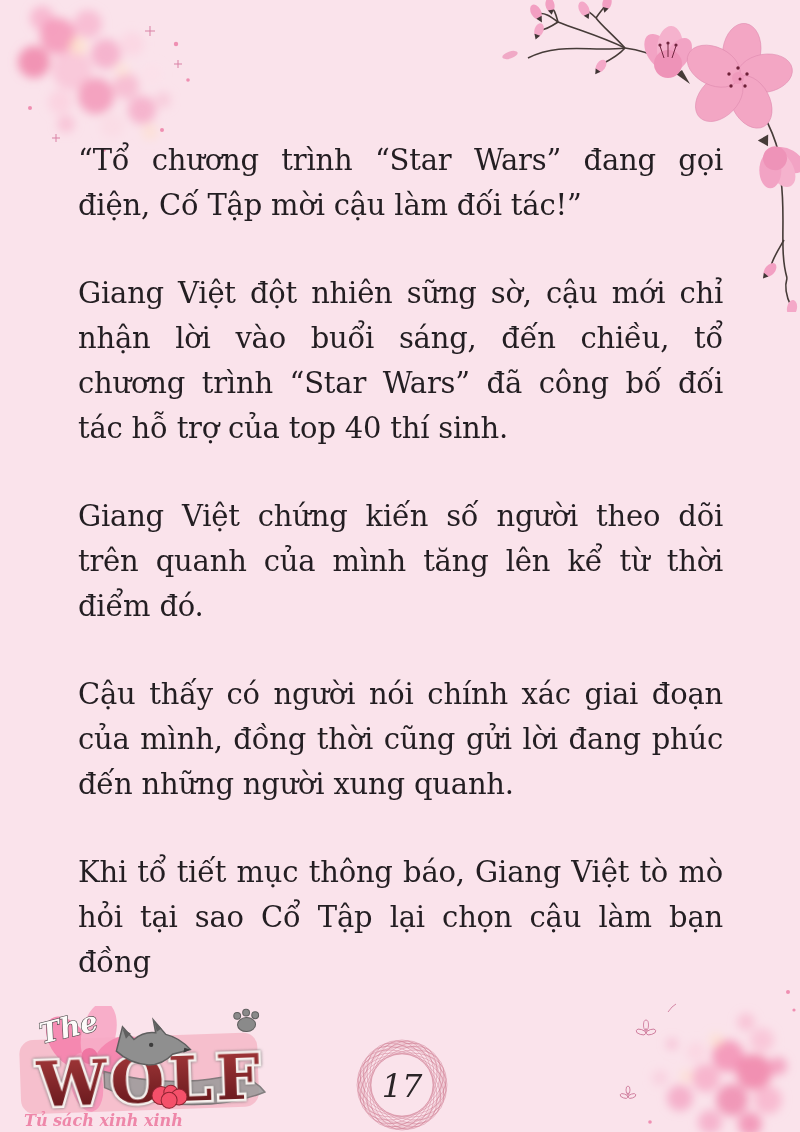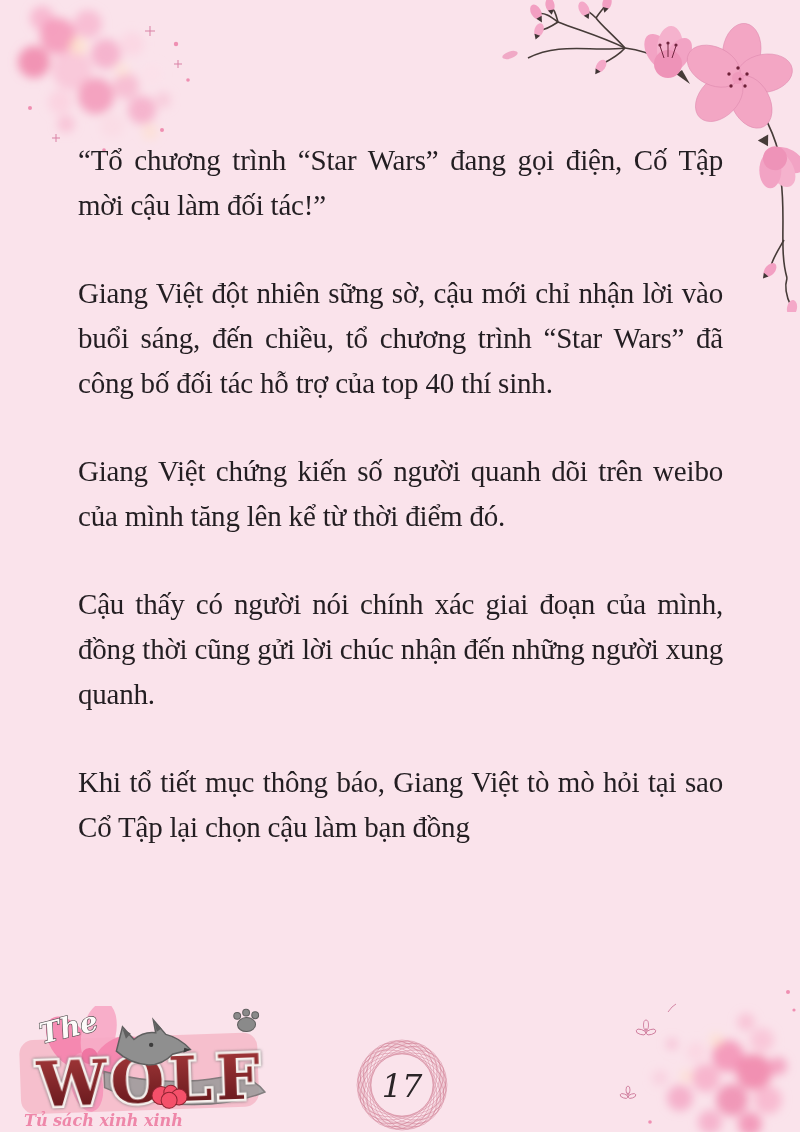--- a/index.html
+++ b/index.html
@@ -23,21 +23,20 @@
   .deco.tr{right:0;top:0;}
   .deco.br{right:0;bottom:0;}
   .content{position:absolute;left:0;top:0;width:800px;padding:138px 77px 0 78px;}
   .content p{
     margin:0 0 43px 0;
     font-size:29px;
     line-height:45px;
     color:var(--ink);
     text-align:justify;
     letter-spacing:-0.2px;
-    font-family:Liberation Serif, serif;
   }
   .content p:last-child{margin-bottom:0;}
   .pagenum{position:absolute;left:347px;top:1033px;width:110px;height:105px;}
   .pagenum .rosette{position:absolute;left:0;top:0;}
   .pagenum .num{
     position:absolute;left:0;top:0;width:110px;height:105px;
     display:flex;align-items:center;justify-content:center;
     font-size:32px;font-style:italic;color:#2a2527;
   }
   .logo{position:absolute;left:12px;top:1006px;width:275px;height:126px;}
@@ -229,22 +228,22 @@
     <g fill="#ef8fb2">
       <circle cx="178" cy="10" r="2"></circle>
         <circle cx="184" cy="28" r="1.6"></circle>
         <circle cx="40" cy="140" r="1.8"></circle>
     </g>
   </svg>
 
   <main class="content">
     <p>“Tổ chương trình “Star Wars” đang gọi điện, Cố Tập mời cậu làm đối tác!”</p>
     <p>Giang Việt đột nhiên sững sờ, cậu mới chỉ nhận lời vào buổi sáng, đến chiều, tổ chương trình “Star Wars” đã công bố đối tác hỗ trợ của top 40 thí sinh.</p>
-    <p>Giang Việt chứng kiến số người quanh dõi trên weibo của mình tăng lên kể từ thời điểm đó.</p>
-    <p>Cậu thấy có người nói chính xác giai đoạn của mình, đồng thời cũng gửi lời chúc nhận đến những người xung quanh.</p>
+    <p>Giang Việt chứng kiến số người theo dõi trên quanh của mình tăng lên kể từ thời điểm đó.</p>
+    <p>Cậu thấy có người nói chính xác giai đoạn của mình, đồng thời cũng gửi lời đang phúc đến những người xung quanh.</p>
     <p>Khi tổ tiết mục thông báo, Giang Việt tò mò hỏi tại sao Cổ Tập lại chọn cậu làm bạn đồng</p>
   </main>
 
   <div class="logo">
     <svg width="275" height="126" viewBox="0 0 275 126">
       <defs>
         <linearGradient id="redgrad" x1="0" y1="0" x2="0" y2="1">
           <stop offset="0" stop-color="#a83a3c"></stop>
             <stop offset="1" stop-color="#5e1418"></stop>
         </linearGradient>

